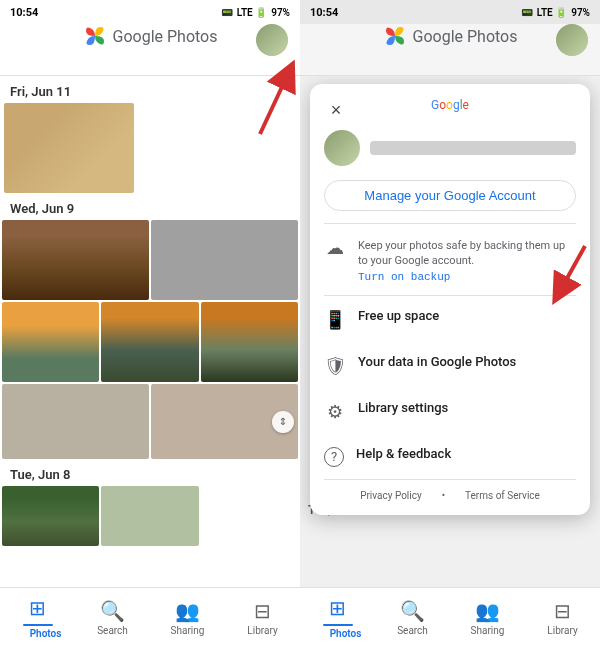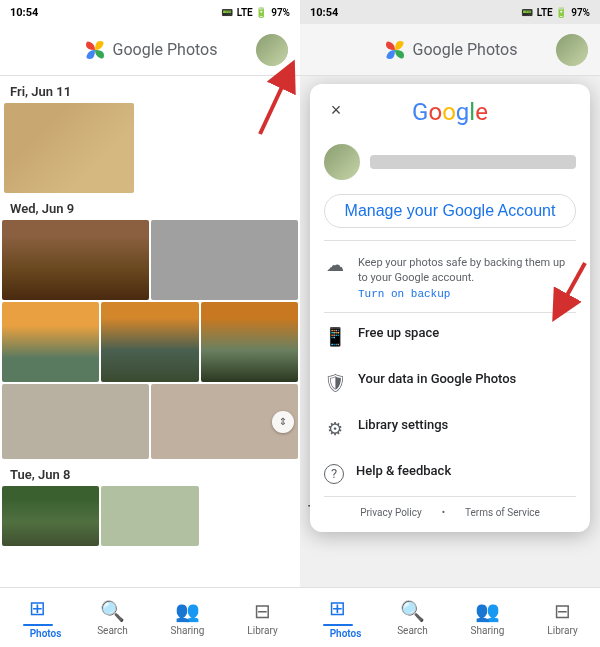--- a/index.html
+++ b/index.html
@@ -47,21 +47,21 @@
       flex-shrink: 0;
     }
     .status-bar .time { font-size: 11px; font-weight: 700; }
     .status-bar .icons { display: flex; align-items: center; gap: 3px; font-size: 10px; }
 
     
     .top-bar {
       height: 52px;
       background: #fff;
       display: flex;
-      align-items: center;
+      align-items: flex-start;
       justify-content: center;
       position: relative;
       border-bottom: 1px solid #e0e0e0;
       flex-shrink: 0;
     }
     .google-photos-logo {
       display: flex;
       align-items: center;
       gap: 6px;
       font-size: 18px;
@@ -222,21 +222,21 @@
       background: none;
       cursor: pointer;
       font-size: 18px;
       color: #444;
       display: flex;
       align-items: center;
       justify-content: center;
     }
     .dropdown-google-logo {
       margin: 0 auto;
-      font-size: 24px;
+      font-size: 12px;
     }
     .account-section {
       display: flex;
       align-items: center;
       gap: 10px;
       padding: 8px 14px 10px;
     }
     .account-avatar {
       width: 36px;
       height: 36px;
@@ -249,21 +249,21 @@
       background: #d0d0d0;
       border-radius: 4px;
       flex: 1;
     }
     .manage-account-btn {
       display: block;
       margin: 4px 14px 12px;
       padding: 7px 14px;
       border: 1px solid #dadce0;
       border-radius: 20px;
-      font-size: 16px;
+      font-size: 13px;
       color: #1a73e8;
       cursor: pointer;
       background: none;
       width: calc(100% - 28px);
       text-align: center;
     }
     .divider {
       height: 1px;
       background: #e0e0e0;
       margin: 0 14px;

